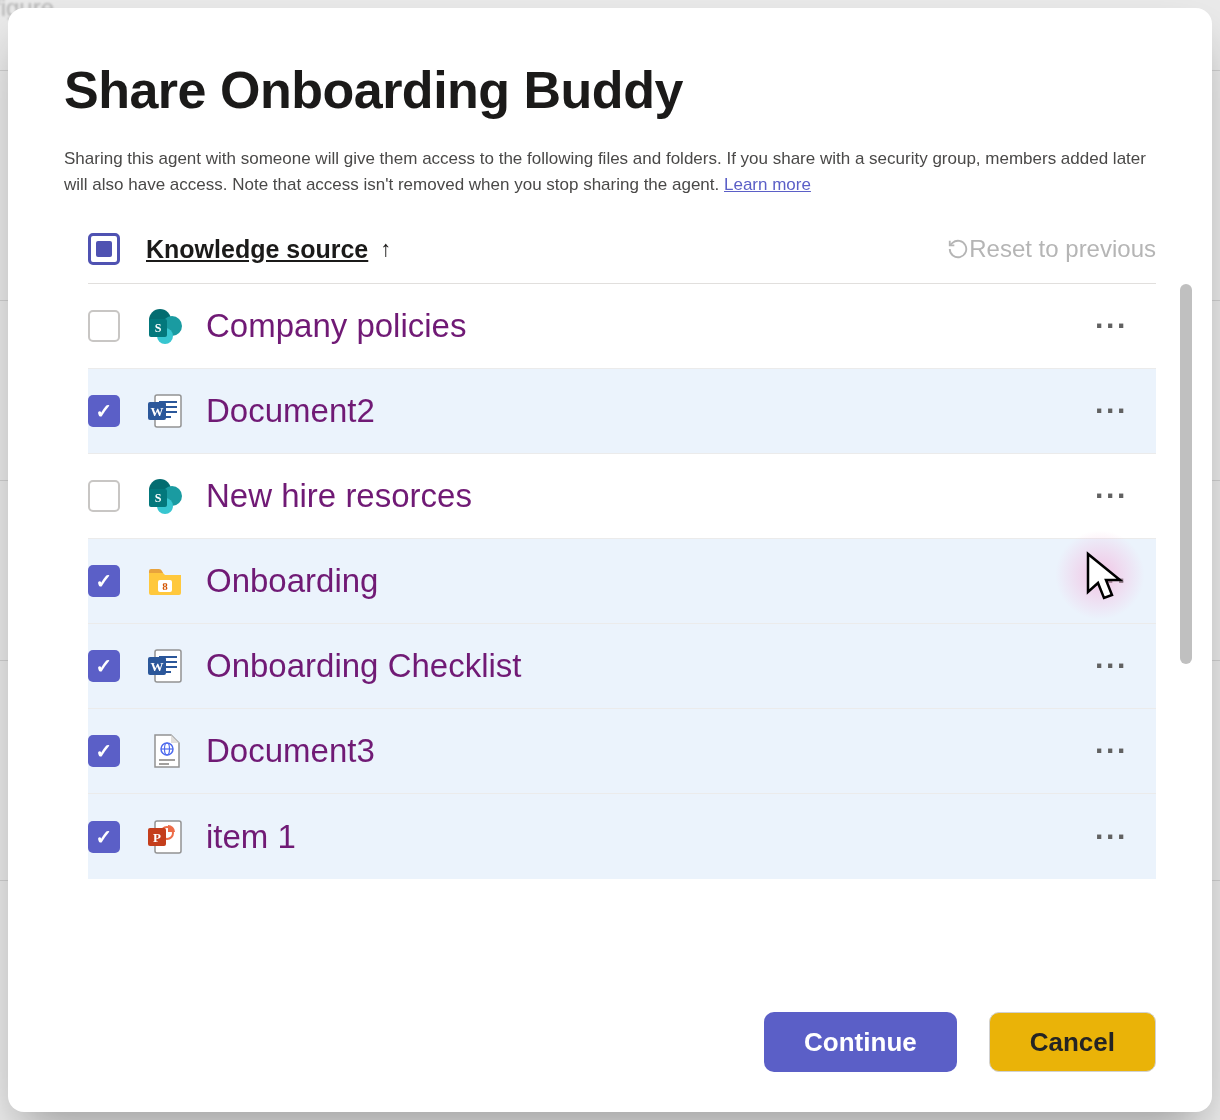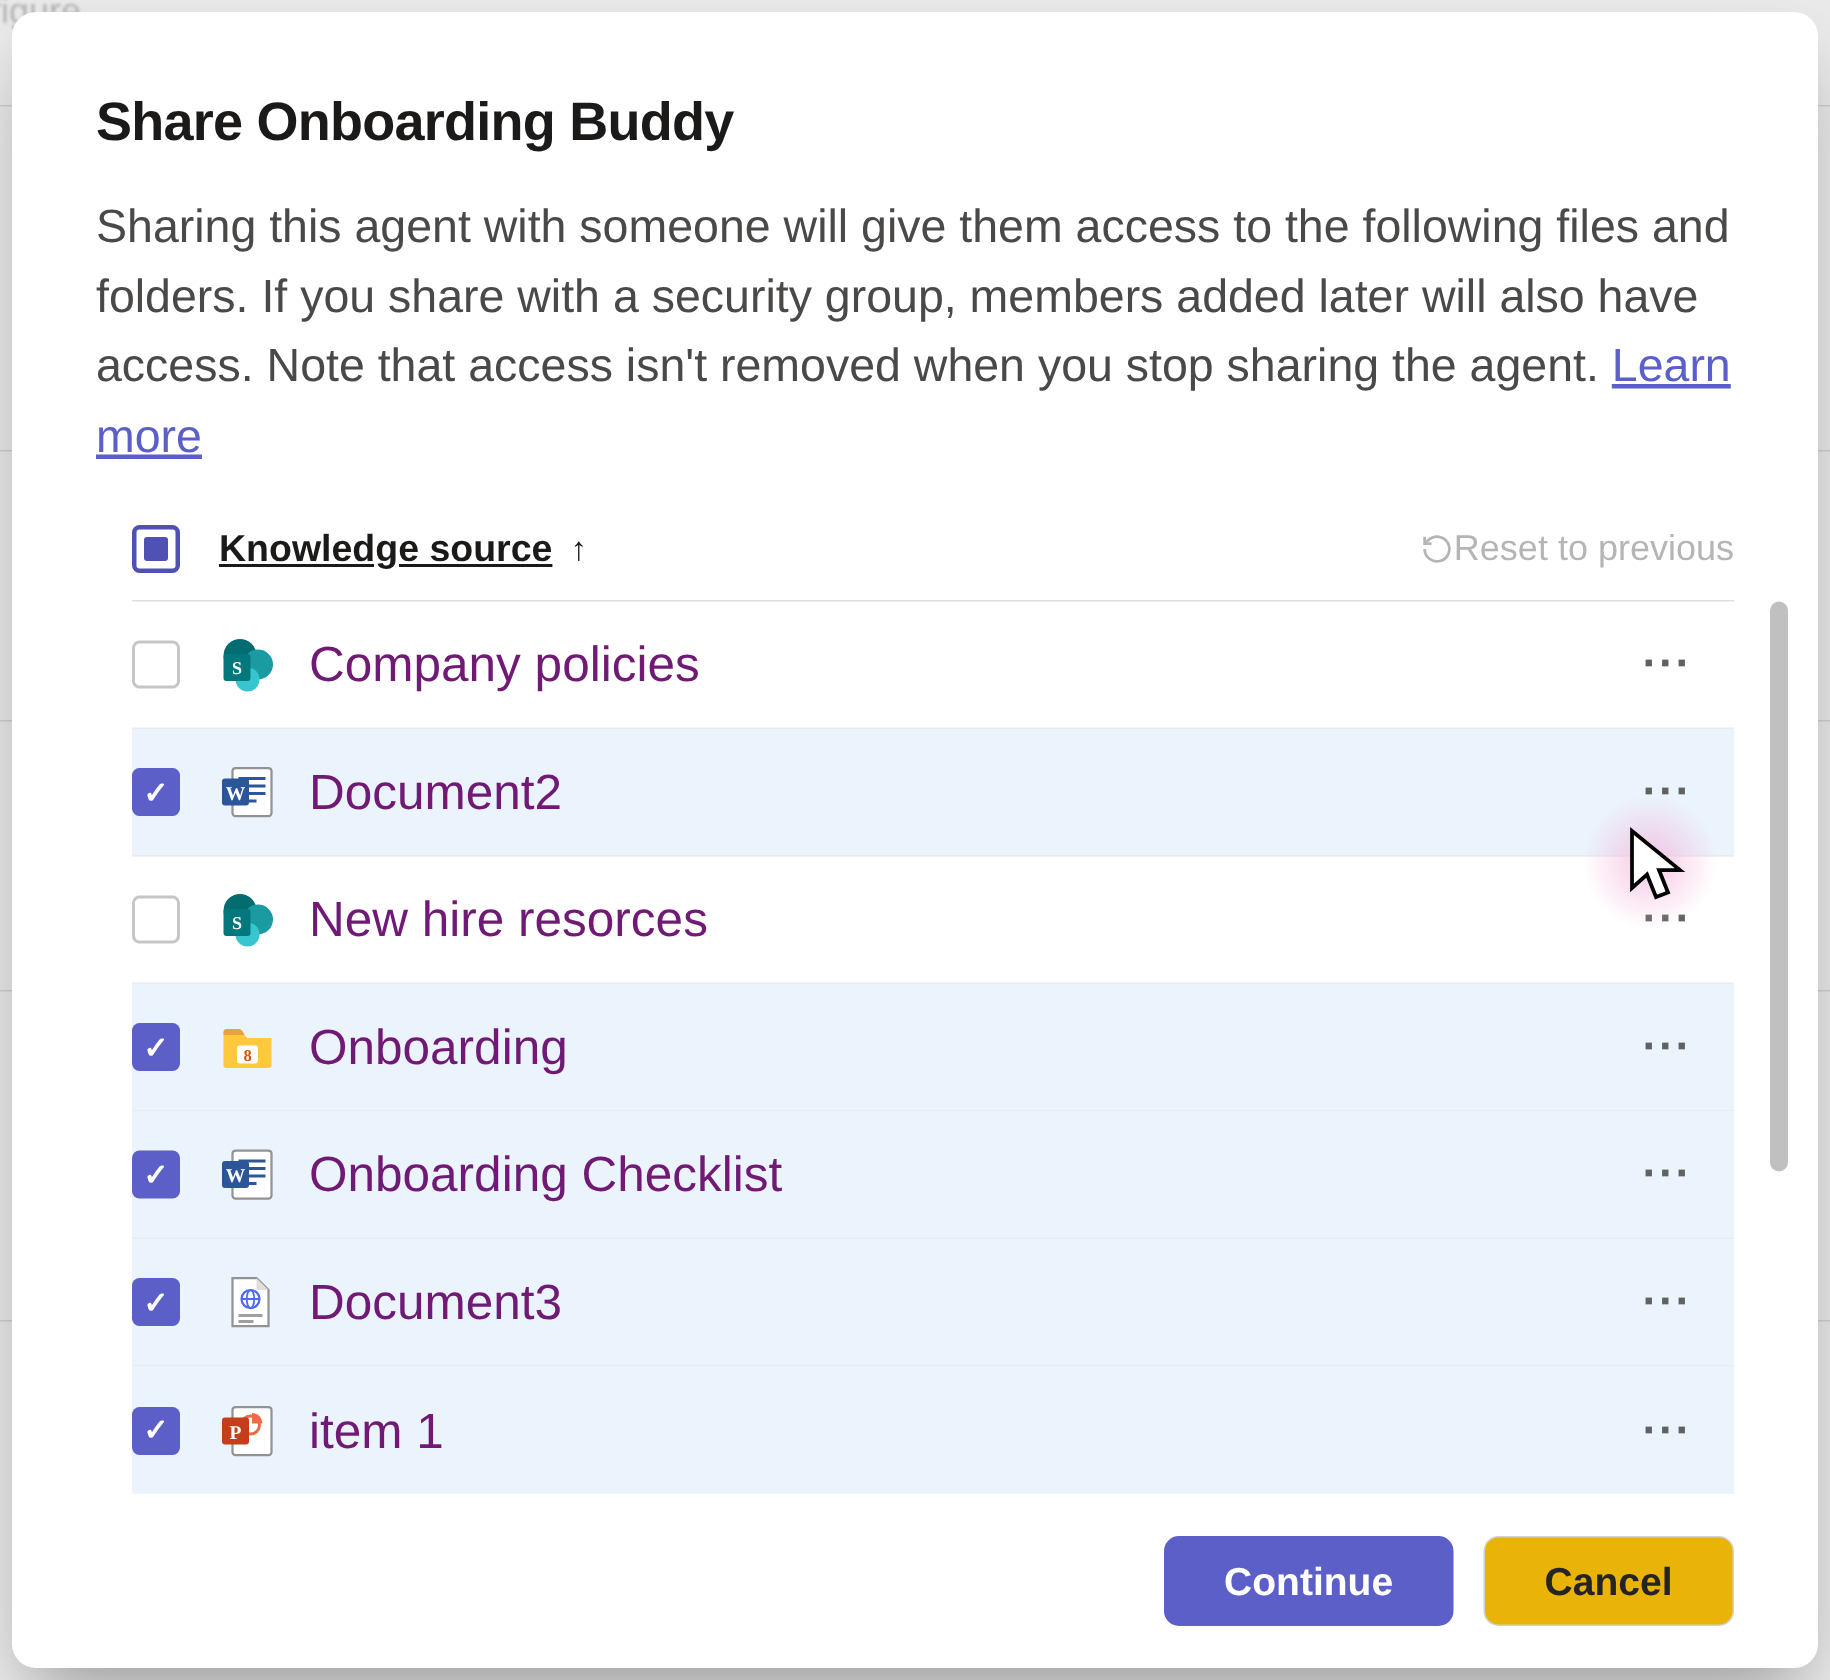--- a/index.html
+++ b/index.html
@@ -30,28 +30,28 @@
     position: absolute;
     top: 8px; left: 8px; right: 8px; bottom: 8px;
     background: #fff;
     border-radius: 16px;
     box-shadow: 0 25px 50px -12px rgba(0,0,0,0.35);
     display: flex;
     flex-direction: column;
     padding: 52px 56px 40px 56px;
   }
   .dialog-title {
-    font-size: 36px;
+    font-size: 52px;
     font-weight: 700;
     color: #1b1a19;
     margin-bottom: 26px;
     letter-spacing: -0.5px;
   }
   .dialog-desc {
-    font-size: 31px;
+    font-size: 17px;
     line-height: 1.5;
     color: #4a4948;
     margin-bottom: 36px;
   }
   .learn-more {
     color: #5b5fc7;
     text-decoration: underline;
     cursor: pointer;
   }
   .table-head {
@@ -177,21 +177,21 @@
     top: 0;
     width: 12px;
     height: 380px;
     background: #c0c0c0;
     border-radius: 6px;
   }
   .footer {
     margin-top: auto;
     display: flex;
     justify-content: flex-end;
-    gap: 20px;
+    gap: 32px;
     padding-top: 28px;
   }
   .btn {
     height: 60px;
     padding: 0 40px;
     border-radius: 10px;
     font-size: 26px;
     font-weight: 600;
     cursor: pointer;
     border: none;

